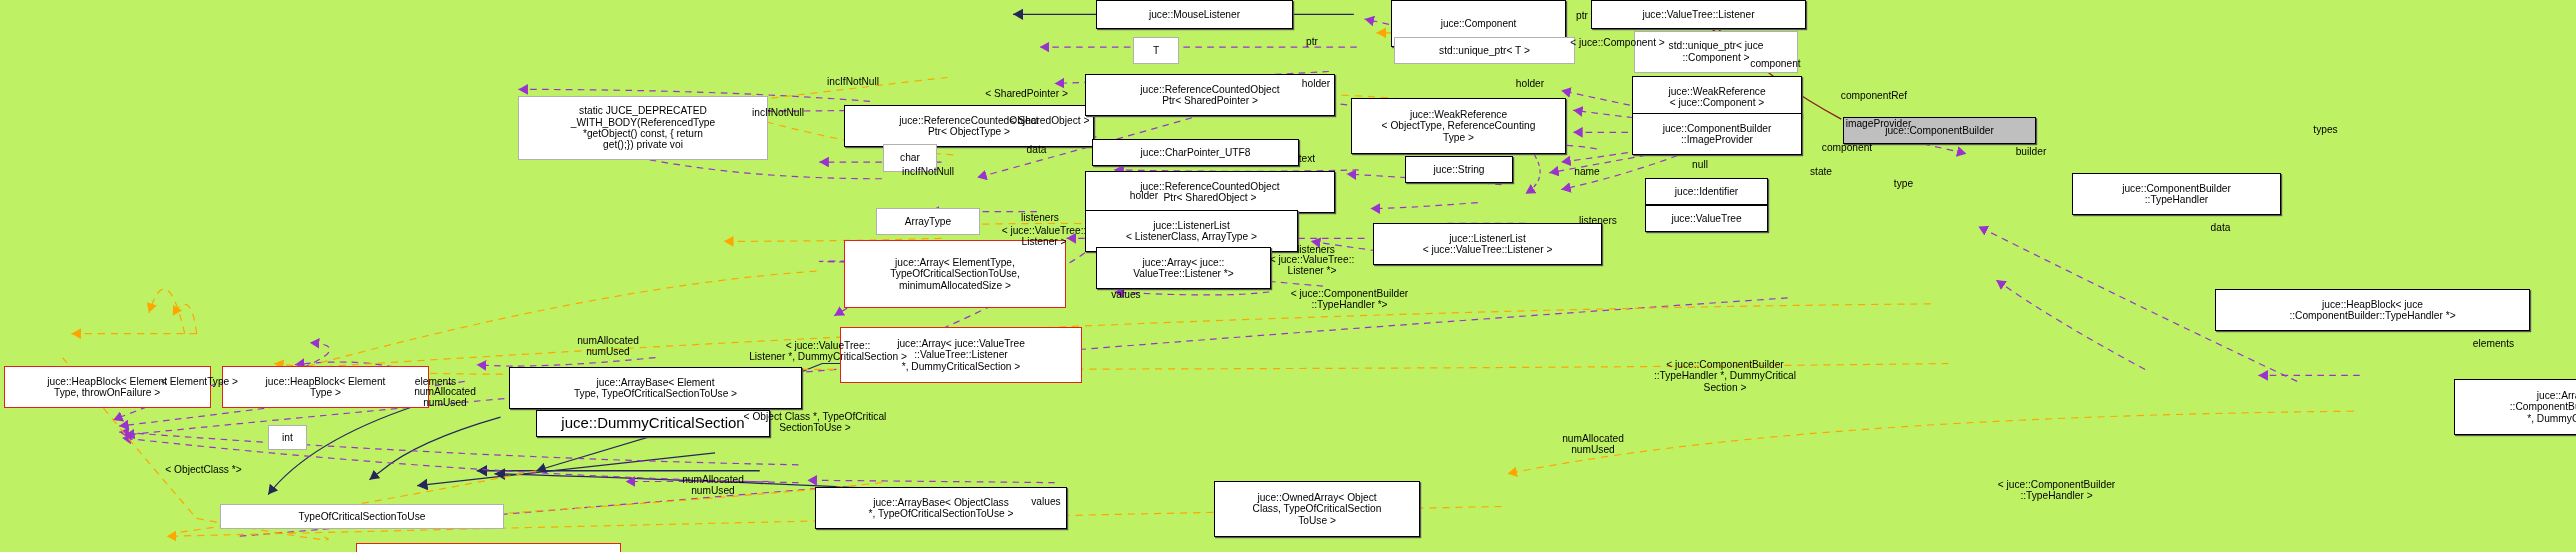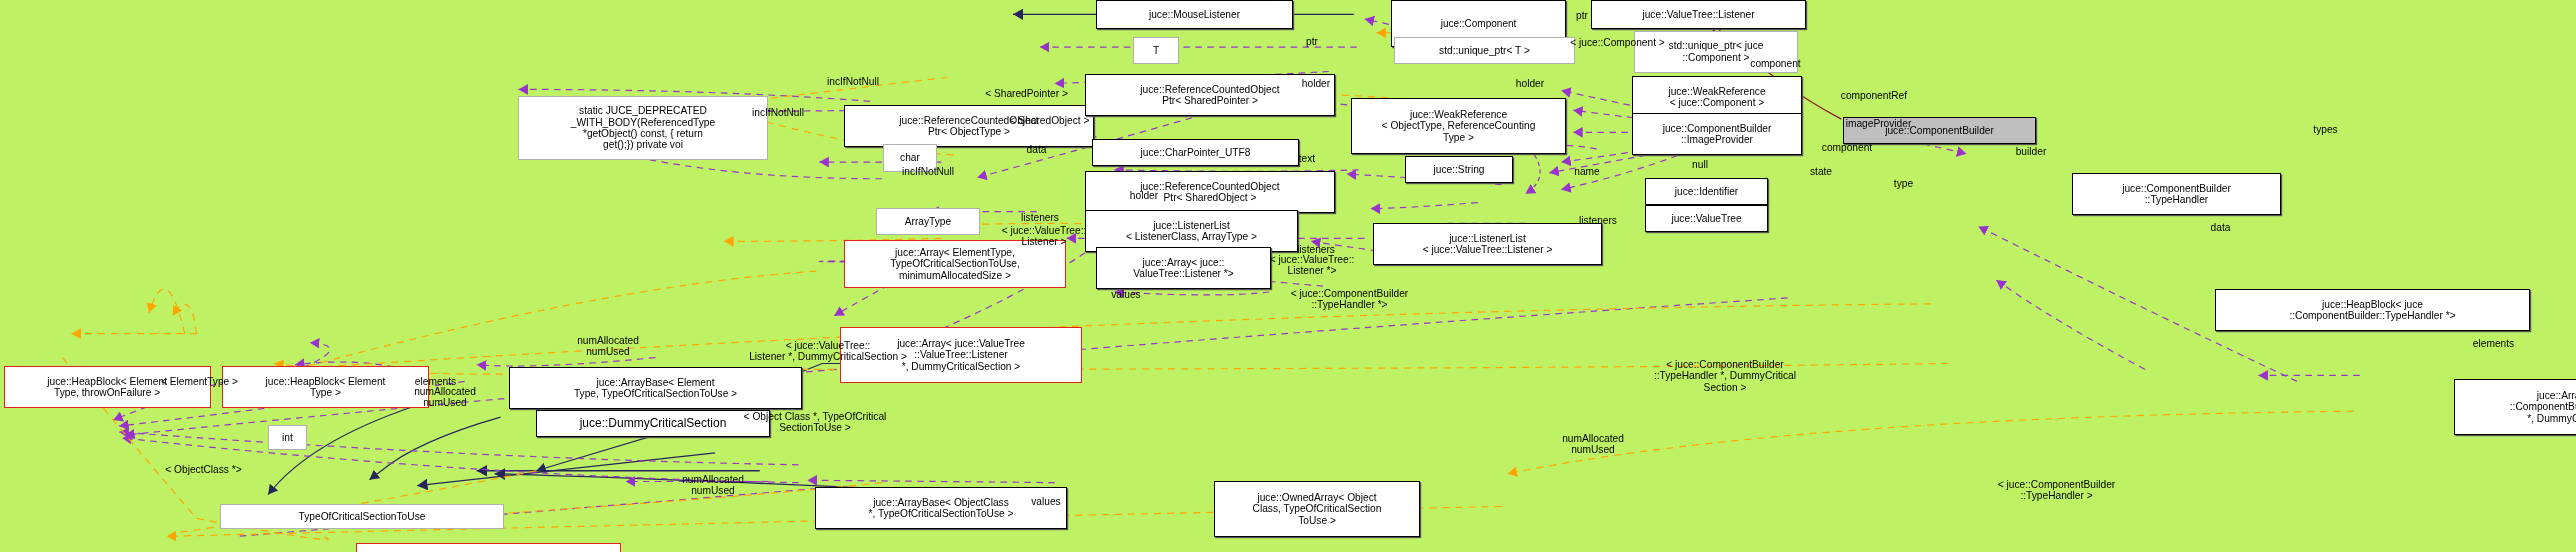--- a/index.html
+++ b/index.html
@@ -160,21 +160,21 @@
       <div class="node n-class" style="left: 1085px; top: 171px; width: 250px; height: 42px; font-size: 10.2px;">juce::ReferenceCountedObject
 Ptr&lt; SharedObject &gt;</div>
       <div class="node n-class" style="left: 1405px; top: 156px; width: 108px; height: 27px; font-size: 10.2px;">juce::String</div>
       <div class="node n-class" style="left: 1645px; top: 178px; width: 123px; height: 27px; font-size: 10.2px;">juce::Identifier</div>
       <div class="node n-class" style="left: 2072px; top: 173px; width: 209px; height: 42px; font-size: 10.2px;">juce::ComponentBuilder
 ::TypeHandler</div>
       <div class="node n-plain" style="left: 876px; top: 208px; width: 104px; height: 27px; font-size: 10.2px;">ArrayType</div>
       <div class="node n-class" style="left: 1085px; top: 210px; width: 213px; height: 42px; font-size: 10.2px;">juce::ListenerList
 &lt; ListenerClass, ArrayType &gt;</div>
       <div class="node n-class" style="left: 1645px; top: 205px; width: 123px; height: 27px; font-size: 10.2px;">juce::ValueTree</div>
-      <div class="node n-red" style="left: 844px; top: 240px; width: 222px; height: 48px; font-size: 10.2px;">juce::Array&lt; ElementType,
+      <div class="node n-red" style="left: 844px; top: 240px; width: 222px; height: 68px; font-size: 10.2px;">juce::Array&lt; ElementType,
 TypeOfCriticalSectionToUse,
 minimumAllocatedSize &gt;</div>
       <div class="node n-class" style="left: 1096px; top: 247px; width: 175px; height: 42px; font-size: 10.2px;">juce::Array&lt; juce::
 ValueTree::Listener *&gt;</div>
       <div class="node n-class" style="left: 1373px; top: 223px; width: 229px; height: 42px; font-size: 10.2px;">juce::ListenerList
 &lt; juce::ValueTree::Listener &gt;</div>
       <div class="node n-class" style="left: 2215px; top: 289px; width: 315px; height: 42px; font-size: 10.2px;">juce::HeapBlock&lt; juce
 ::ComponentBuilder::TypeHandler *&gt;</div>
       <div class="node n-red" style="left: 840px; top: 327px; width: 242px; height: 56px; font-size: 10.2px;">juce::Array&lt; juce::ValueTree
 ::ValueTree::Listener
@@ -182,21 +182,21 @@
       <div class="node n-red" style="left: 3.6px; top: 366px; width: 207px; height: 42px; font-size: 10.2px;">juce::HeapBlock&lt; Element
 Type, throwOnFailure &gt;</div>
       <div class="node n-red" style="left: 222px; top: 366px; width: 207px; height: 42px; font-size: 10.2px;">juce::HeapBlock&lt; Element
 Type &gt;</div>
       <div class="node n-class" style="left: 509px; top: 367px; width: 293px; height: 42px; font-size: 10.2px;">juce::ArrayBase&lt; Element
 Type, TypeOfCriticalSectionToUse &gt;</div>
       <div class="node n-class" style="left: 2454px; top: 379px; width: 265px; height: 56px; font-size: 10.2px;">juce::ArrayBase&lt; juce
 ::ComponentBuilder::TypeHandler
 *, DummyCriticalSection &gt;</div>
       <div class="node n-plain" style="left: 268px; top: 425px; width: 39px; height: 25.4px; font-size: 10.2px;">int</div>
-      <div class="node n-class" style="left: 536px; top: 410px; width: 234px; height: 27px; font-size: 12px;">juce::DummyCriticalSection</div>
+      <div class="node n-class" style="left: 536px; top: 410px; width: 234px; height: 27px; font-size: 15px;">juce::DummyCriticalSection</div>
       <div class="node n-plain" style="left: 220px; top: 504px; width: 284px; height: 25.4px; font-size: 10.2px;">TypeOfCriticalSectionToUse</div>
       <div class="node n-class" style="left: 815px; top: 487px; width: 252px; height: 42px; font-size: 10.2px;">juce::ArrayBase&lt; ObjectClass
 *, TypeOfCriticalSectionToUse &gt;</div>
       <div class="node n-class" style="left: 1214px; top: 481px; width: 206px; height: 56px; font-size: 10.2px;">juce::OwnedArray&lt; Object
 Class, TypeOfCriticalSection
 ToUse &gt;</div>
       <div class="node n-red" style="left: 356px; top: 543px; width: 265px; height: 27px; font-size: 10.2px;">juce::HeapBlock&lt; ObjectClass *&gt;</div>
     </div>
   <div id="label-layer">
       <div class="elabel" style="left: 1285px; top: 36px; width: 54px; font-size: 10.2px;">ptr</div>

